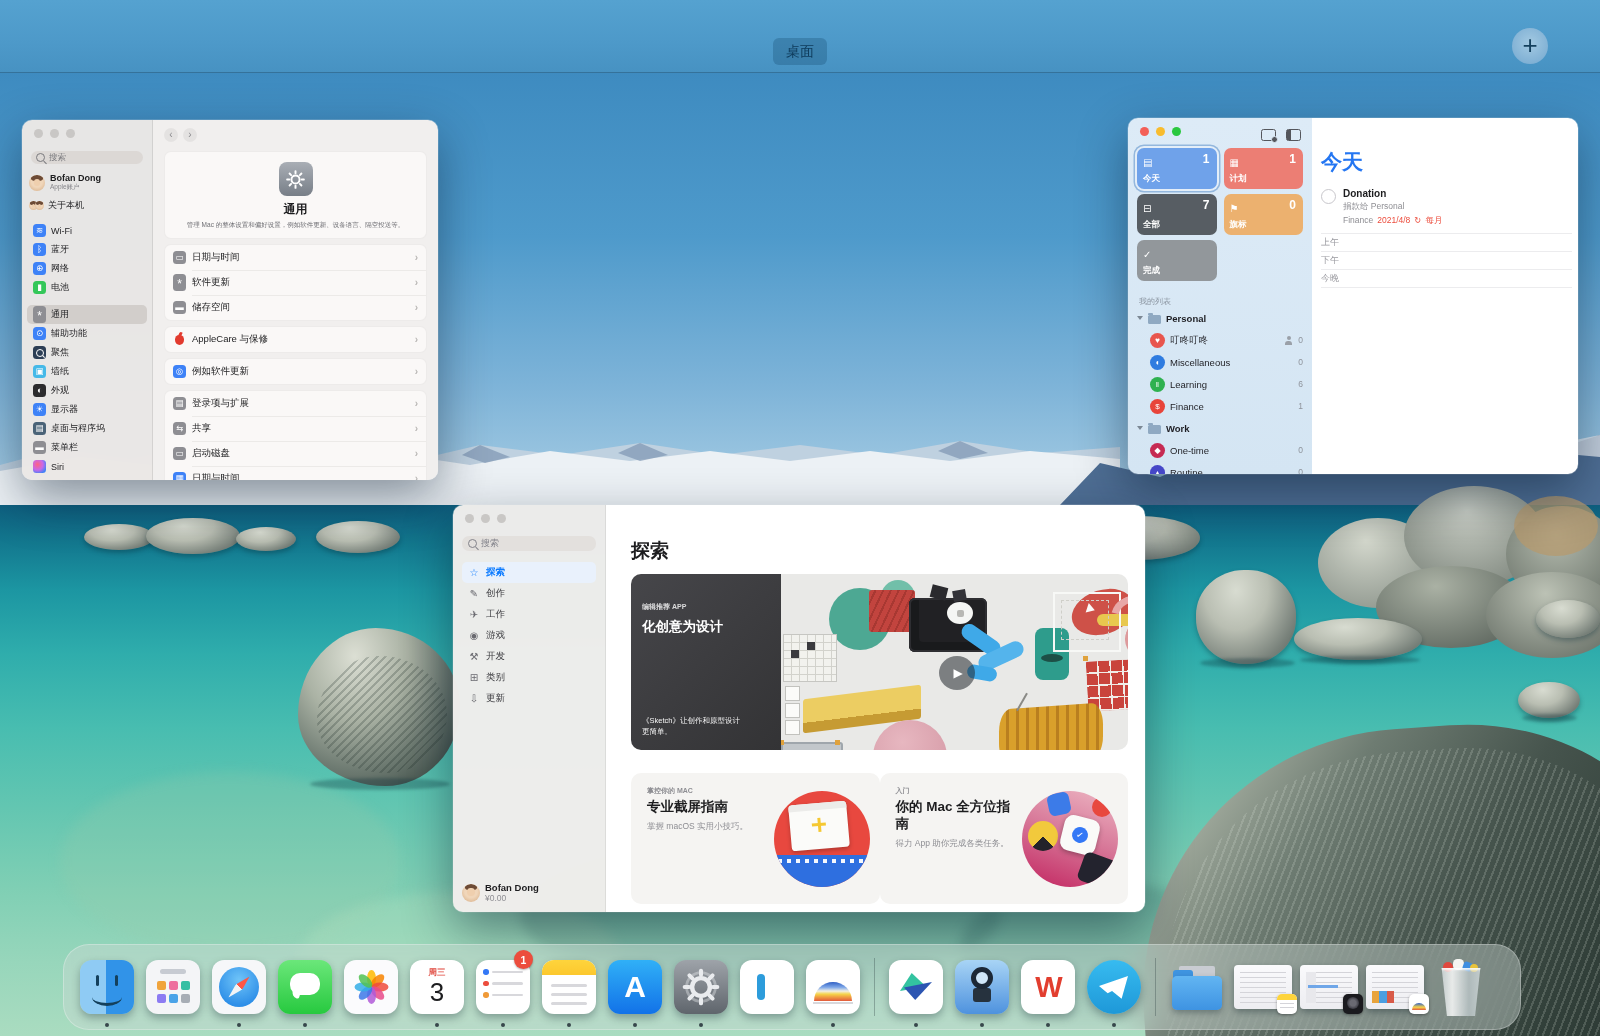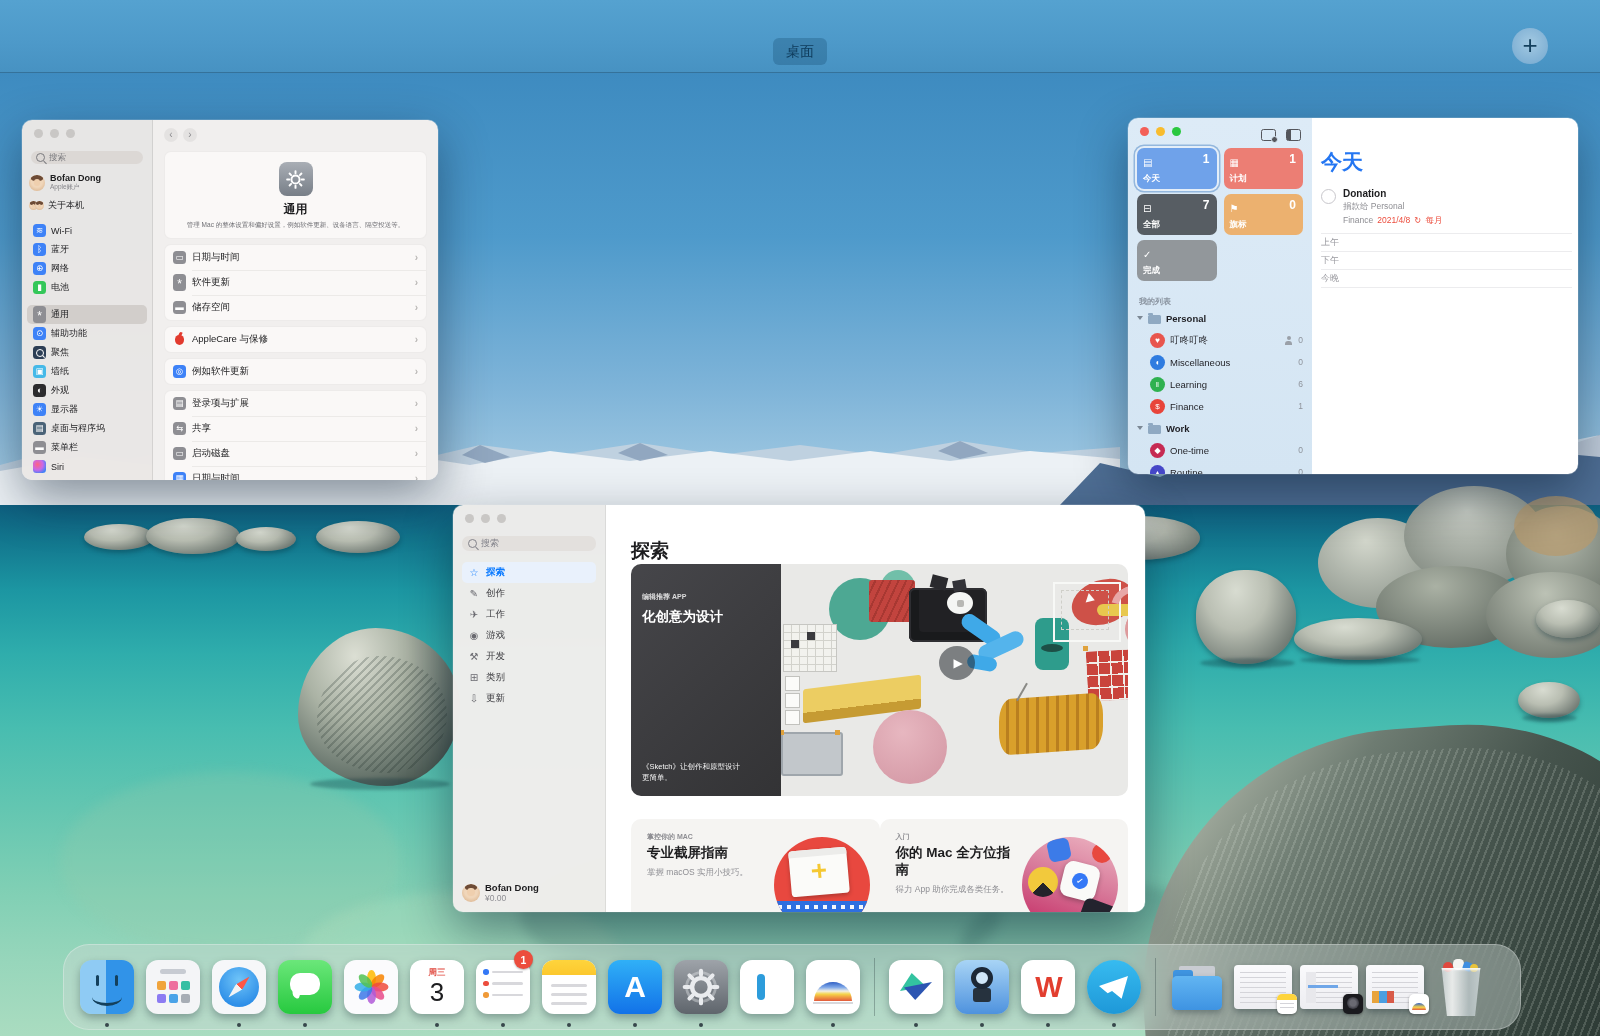--- a/index.html
+++ b/index.html
@@ -109,21 +109,21 @@
   .rt1::after{content:"";position:absolute;right:-3px;bottom:-3px;width:5px;height:5px;border-radius:50%;background:#54565c;border:1px solid #dceaf6;}
   .rt2{width:13px;height:10px;border:1.3px solid #54565c;border-radius:2.5px;position:relative;}
   .rt2::before{content:"";position:absolute;left:0;top:0;bottom:0;width:4px;background:#54565c;}
   .tiles{margin-top:30px;display:grid;grid-template-columns:1fr 1fr;gap:5px 7px;}
   .tile{height:33px;border-radius:7px;padding:4px 6px;color:#fff;position:relative;}
   .tile .t-ico{font-size:10px;line-height:10px;}
   .tile .t-count{position:absolute;top:4px;right:7px;font-size:12px;font-weight:700;}
   .tile .t-label{position:absolute;bottom:4px;left:6px;font-size:8.5px;font-weight:600;}
   .tile-today{background:#6fa2ea;box-shadow:0 0 0 2px #e4eef8,0 0 0 3.5px #93b7dd;}
   .tile-plan{background:#ec7e74}.tile-all{background:#575d63}.tile-flag{background:#ecb16f}.tile-done{background:#92979b}
-  .rm-hdr{margin-top:15px;font-size:8px;color:#8a94a0;padding-left:2px;font-weight:bold;}
+  .rm-hdr{margin-top:15px;font-size:8px;color:#8a94a0;padding-left:2px;}
   .rm-row{height:22px;display:flex;align-items:center;gap:5px;font-size:9.5px;color:#1f1f24;}
   .rm-row .cnt{margin-left:auto;color:#8e939b;font-size:8.5px;}
   .rm-row.item{padding-left:13px;}
   .chev-d{width:0;height:0;border-left:3.5px solid transparent;border-right:3.5px solid transparent;
     border-top:4.5px solid #7c8894;flex:none;}
   .g-folder{width:13px;height:9px;background:#8fa9c2;border-radius:1.5px;position:relative;margin-top:2px;flex:none;}
   .g-folder::before{content:"";position:absolute;top:-2px;left:0;width:5px;height:2px;background:#8fa9c2;border-radius:1px 1px 0 0;}
   .circ{width:15px;height:15px;border-radius:50%;color:#fff;font-size:8px;display:flex;align-items:center;
     justify-content:center;flex:none;}
   .g-person{width:9px;height:9px;position:relative;margin-right:2px;}
@@ -147,21 +147,21 @@
   .as-search{margin:31px 0 0;height:15px;border-radius:7px;background:#e3e0dd;display:flex;align-items:center;
     gap:4px;padding:0 6px;color:#82828a;font-size:9px;}
   .as-nav{margin-top:11px;}
   .as-row{height:21px;display:flex;align-items:center;gap:6px;padding:0 6px;border-radius:5px;font-size:9.5px;color:#3c3c40;}
   .as-row .ig{width:12px;text-align:center;font-size:10px;color:#6a6a70;flex:none;}
   .as-row.sel{background:#e9f1fc;color:#0a7aff;font-weight:600;}
   .as-row.sel .ig{color:#0a7aff;}
   .as-acct{position:absolute;bottom:9px;left:9px;display:flex;align-items:center;gap:5px;}
   .as-main{flex:1;background:#fff;position:relative;padding:0 17px 0 25px;}
   .as-title{margin-top:33px;font-size:19px;font-weight:800;color:#1d1d1f;}
-  .feat{height:232px;border-radius:10px;overflow:hidden;display:flex;position:relative;}
+  .feat{margin-top:10px;height:176px;border-radius:10px;overflow:hidden;display:flex;position:relative;}
   .feat-left{width:128px;background:linear-gradient(135deg,#46464a,#333335);color:#fff;padding:28px 11px 12px;position:relative;flex:none;}
   .f-eyebrow{font-size:7px;opacity:.8;font-weight:600;}
   .f-title{font-size:13.5px;font-weight:700;margin-top:6px;}
   .f-cap{position:absolute;bottom:12px;left:11px;right:8px;font-size:7.5px;line-height:1.55;opacity:.95;}
   .feat-right{flex:1;background:#e9e9e7;position:relative;overflow:hidden;}
   .fr i{position:absolute;display:block;}
   .play{position:absolute;left:158px;top:82px;width:34px;height:34px;border-radius:50%;background:rgba(35,40,46,.55);
     color:#fff;font-size:12px;display:flex;align-items:center;justify-content:center;padding-left:2px;z-index:4;}
   .as-cards{display:flex;gap:0;margin-top:23px;}
   .as-card{flex:1;height:118px;border-radius:10px;background:#f5f4f2;position:relative;padding:13px 0 0 16px;overflow:hidden;}

